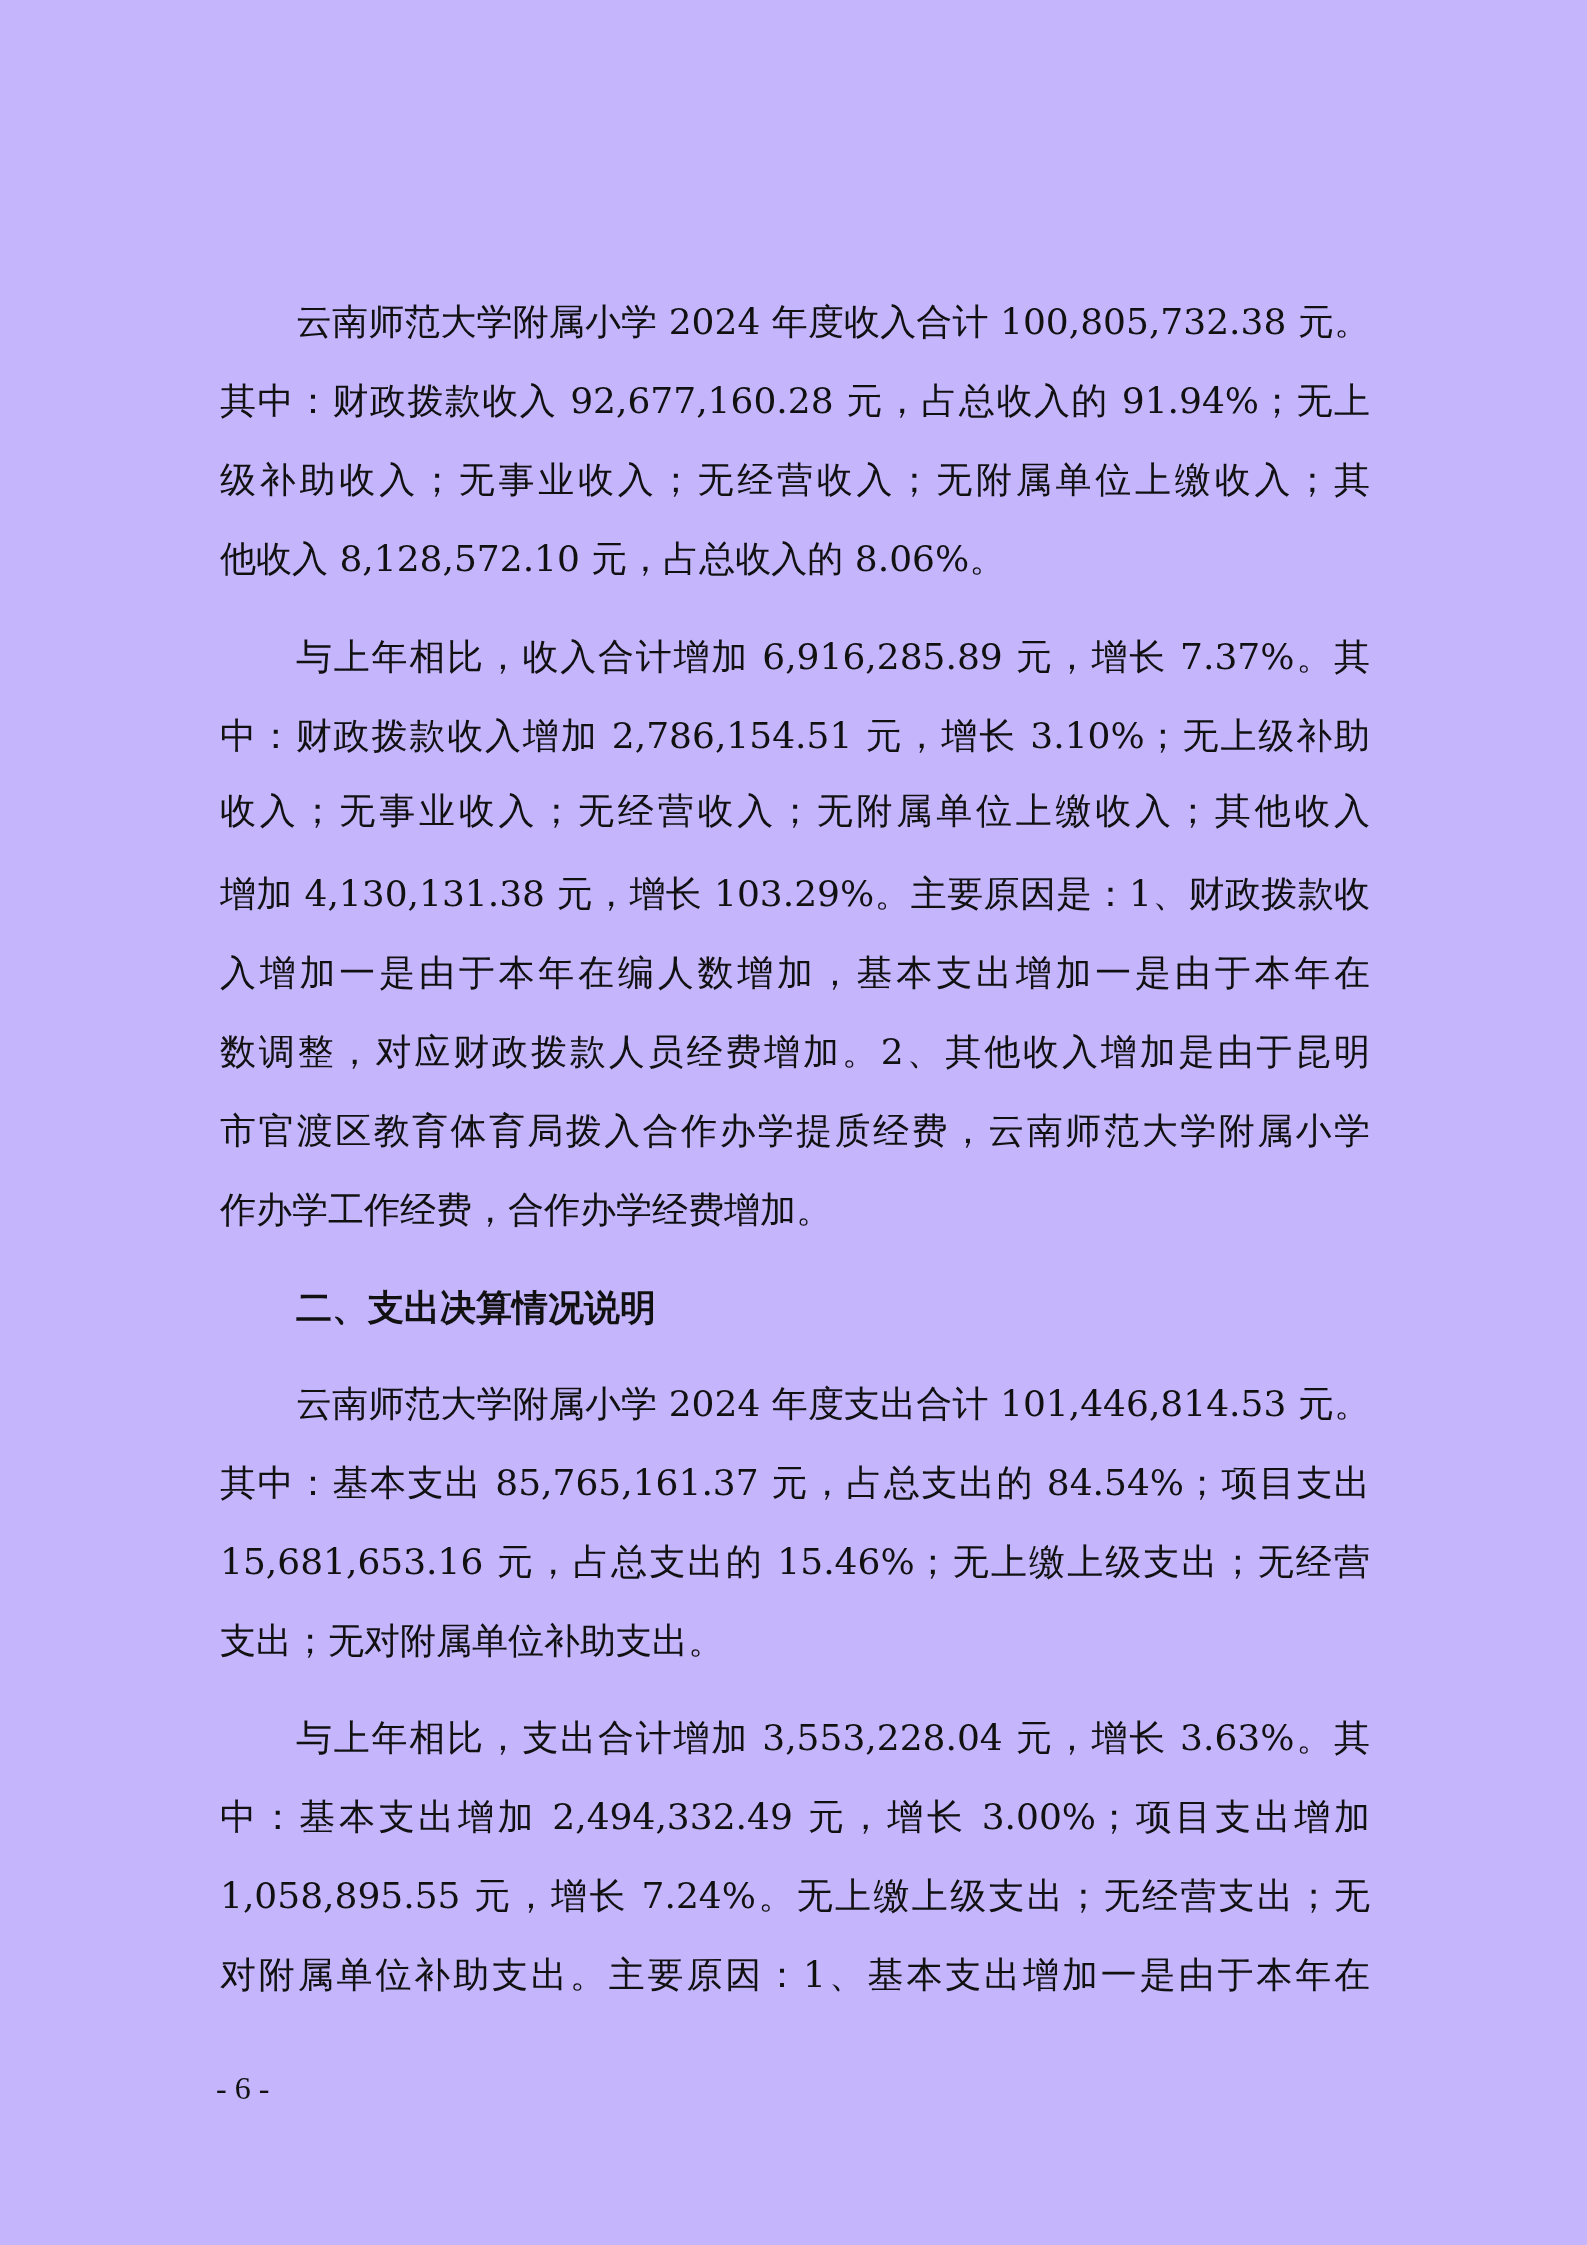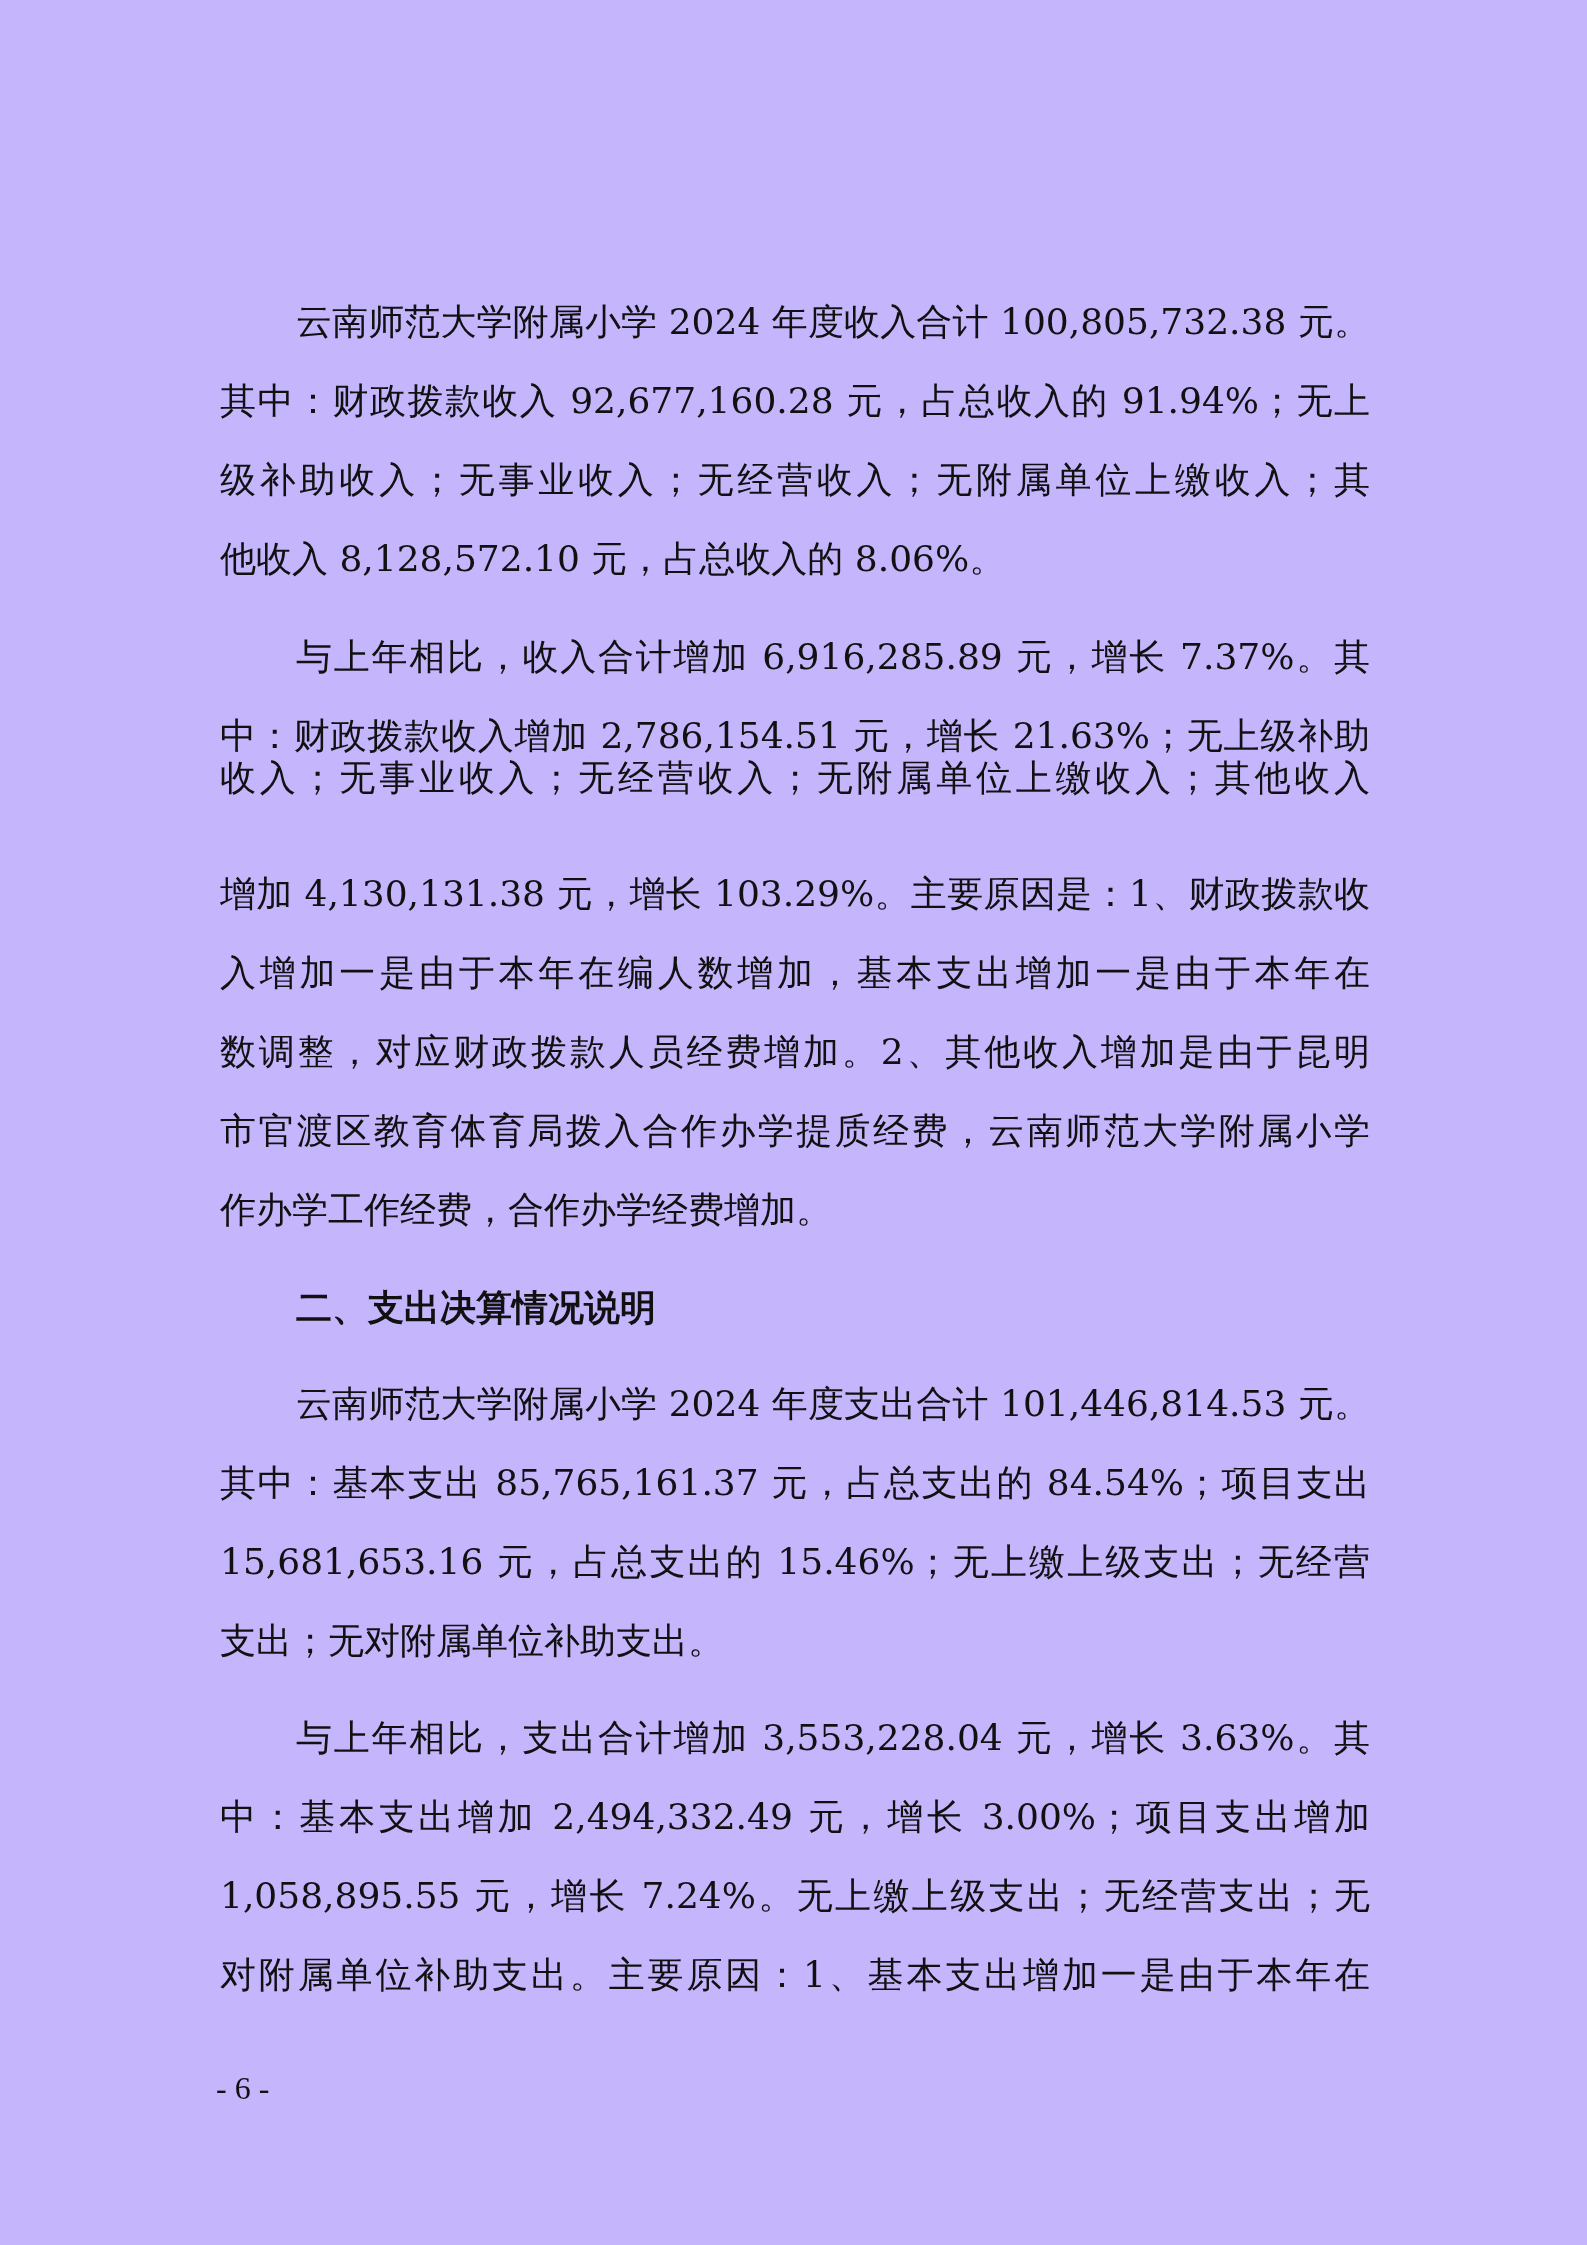--- a/index.html
+++ b/index.html
@@ -22,22 +22,22 @@
 
   <div>
     <div class="line indent" style="top:300px">云南师范大学附属小学 2024 年度收入合计 100,805,732.38 元。</div>
     <div class="line" style="top:379px">其中：财政拨款收入 92,677,160.28 元，占总收入的 91.94%；无上</div>
     <div class="line" style="top:458px">级补助收入；无事业收入；无经营收入；无附属单位上缴收入；其</div>
     <div class="line last" style="top:537px">他收入 8,128,572.10 元，占总收入的 8.06%。</div>
   </div>
 
   <div>
     <div class="line indent" style="top:635px">与上年相比，收入合计增加 6,916,285.89 元，增长 7.37%。其</div>
-    <div class="line" style="top:714px">中：财政拨款收入增加 2,786,154.51 元，增长 21.63%；无上级补助</div>
-    <div class="line" style="top:756px">收入；无事业收入；无经营收入；无附属单位上缴收入；其他收入</div>
+    <div class="line" style="top:714px">中：财政拨款收入增加 2,786,154.51 元，增长 3.10%；无上级补助</div>
+    <div class="line" style="top:789px">收入；无事业收入；无经营收入；无附属单位上缴收入；其他收入</div>
     <div class="line" style="top:872px">增加 4,130,131.38 元，增长 103.29%。主要原因是：1、财政拨款收</div>
     <div class="line" style="top:951px">入增加一是由于本年在编人数增加，基本支出增加一是由于本年在</div>
     <div class="line" style="top:1030px">数调整，对应财政拨款人员经费增加。2、其他收入增加是由于昆明</div>
     <div class="line" style="top:1109px">市官渡区教育体育局拨入合作办学提质经费，云南师范大学附属小学</div>
     <div class="line last" style="top:1188px">作办学工作经费，合作办学经费增加。</div>
   </div>
 
   <div class="heading" style="top:1286px">二、支出决算情况说明</div>
 
   <div>

